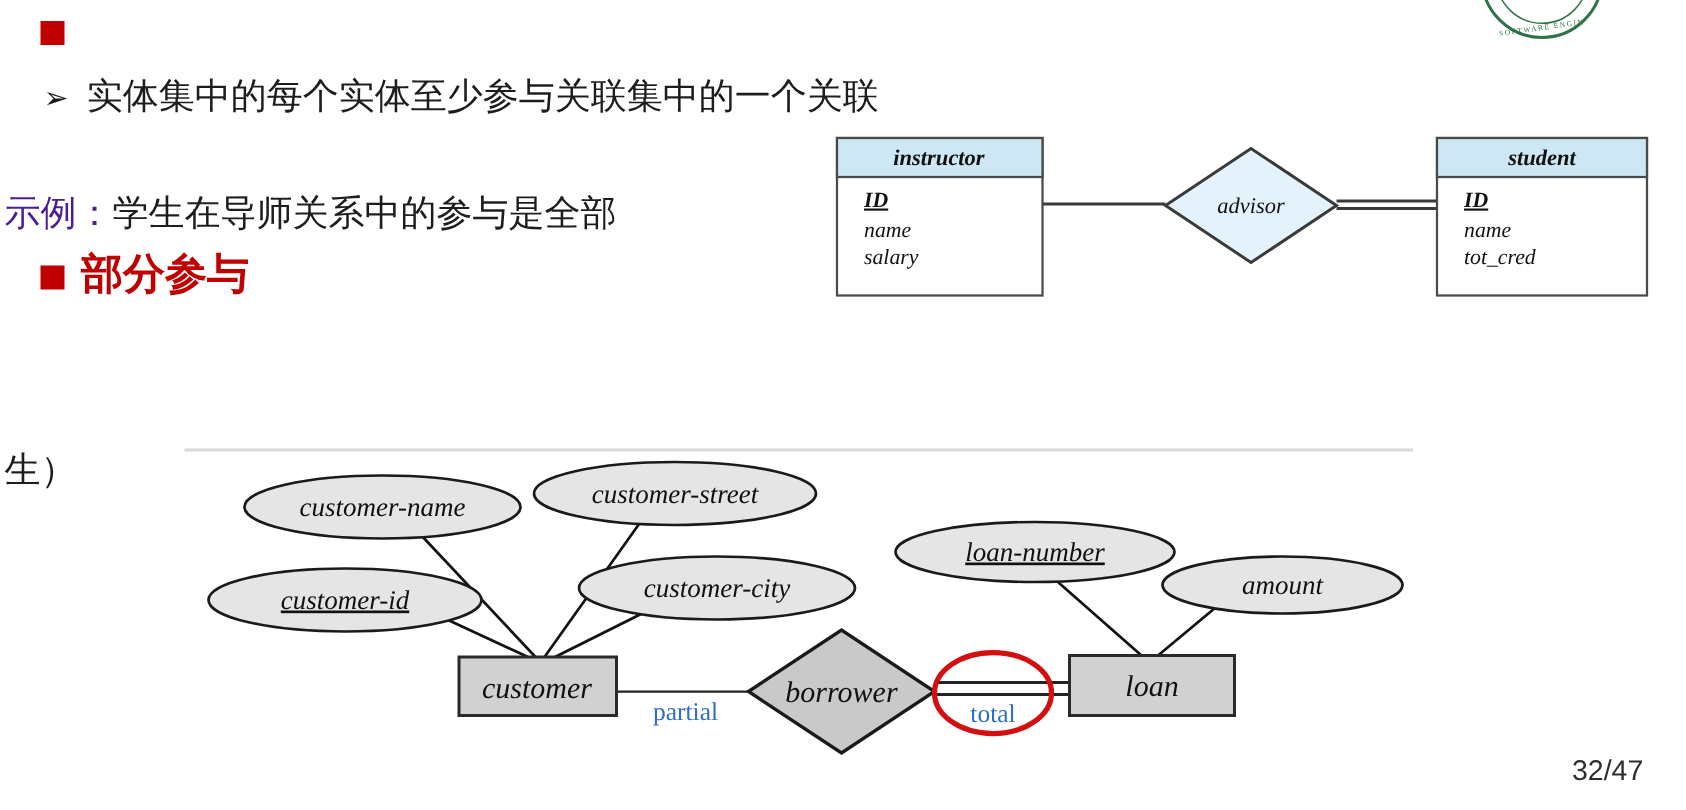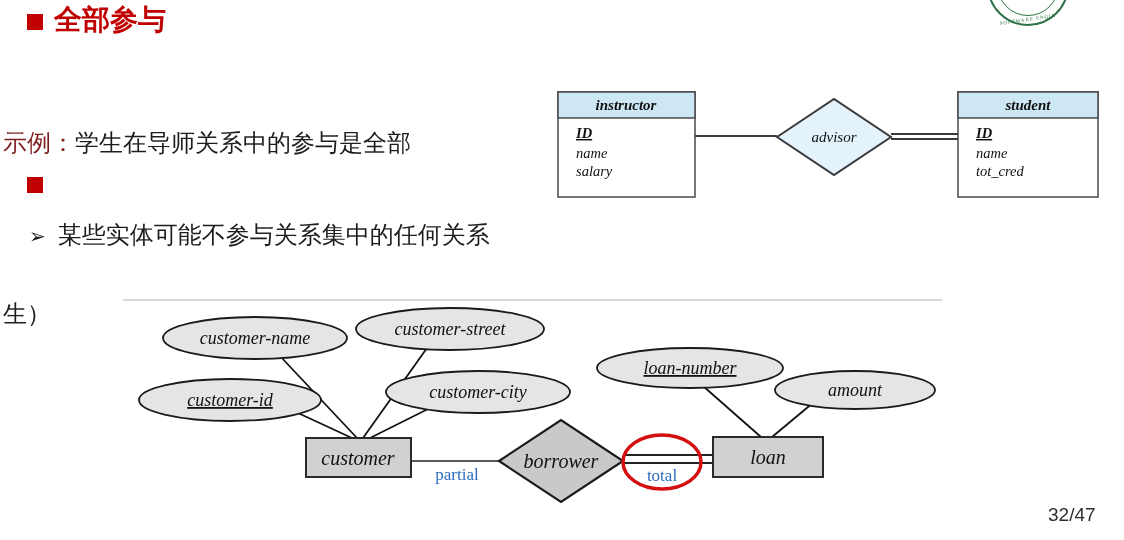--- a/index.html
+++ b/index.html
@@ -5,21 +5,21 @@
   html,body{margin:0;padding:0;background:#ffffff;}
   .slide{
     position:relative;width:1124px;height:540px;background:#ffffff;
     overflow:hidden;font-family:"Liberation Sans",sans-serif;color:#1d1d1d;
   }
   .abs{position:absolute;white-space:nowrap;}
   .heading{font-size:28px;font-weight:bold;color:#c00000;line-height:34px;}
   .h-square{position:absolute;width:16px;height:16px;background:#c00000;}
   .body-line{font-size:24px;line-height:30px;color:#1d1d1d;}
   .arrow{color:#1a1a1a;font-size:20px;margin-right:12px;}
-  .example-label{color:#7f1d1d;}
+  .example-label{color:#4c1d95;}
   .divider{position:absolute;height:2px;background:#d8d8d8;}
   .page-num{font-size:19px;color:#2e2e2e;}
   
   .seal-outer{position:absolute;border:2.5px solid #2e7247;border-radius:50%;background:#fff;}
   .seal-inner{position:absolute;left:8px;top:8px;right:8px;bottom:8px;border:1.2px solid #2e7247;border-radius:50%;}
   .seal-text{position:absolute;left:0;right:0;bottom:2px;text-align:center;font-size:5px;
     letter-spacing:1px;color:#2e7247;transform:rotate(-8deg);font-family:"Liberation Serif",serif;}
   
   svg text{font-family:"Liberation Serif",serif;font-style:italic;fill:#111;}
   svg text.ent{font-size:20px;}
@@ -34,31 +34,31 @@
 <body>
 
 <div class="slide">
 
   <div class="seal-outer abs" style="left:987px;top:-56px;width:78px;height:78px;">
     <div class="seal-inner"></div>
     <div class="seal-text">SOFTWARE ENGIN</div>
   </div>
 
   <span class="h-square" style="left:27px;top:14px;"></span>
-  <div class="abs heading" style="left:54px;top:3px;">全部参与</div>
 
+  <div class="abs body-line" style="left:29px;top:50px;">
+    <span class="arrow">➢</span><span>实体集中的每个实体至少参与关联集中的一个关联</span>
+  </div>
   <div class="abs body-line" style="left:3px;top:128px;">
     <span class="example-label">示例：</span><span>学生在导师关系中的参与是全部</span>
   </div>
 
   <span class="h-square" style="left:27px;top:177px;"></span>
+  <div class="abs heading" style="left:54px;top:166px;">部分参与</div>
 
-  <div class="abs body-line" style="left:29px;top:220px;">
-    <span class="arrow">➢</span><span>某些实体可能不参与关系集中的任何关系</span>
-  </div>
   <div class="abs body-line" style="left:3px;top:299px;">生）</div>
 
   <div class="divider" style="left:123px;top:299px;width:819px;"></div>
 
   <svg class="abs" style="left:540px;top:80px;" width="584" height="130" viewBox="0 0 584 130">
     <line x1="155" y1="56" x2="237" y2="56" stroke="#3a3a3a" stroke-width="2"></line>
     <line x1="351" y1="54" x2="418" y2="54" stroke="#3a3a3a" stroke-width="2"></line>
     <line x1="351" y1="59" x2="418" y2="59" stroke="#3a3a3a" stroke-width="2"></line>
 
     <rect x="18" y="12" width="137" height="105" fill="#ffffff" stroke="#4a4a4a" stroke-width="1.5"></rect>

